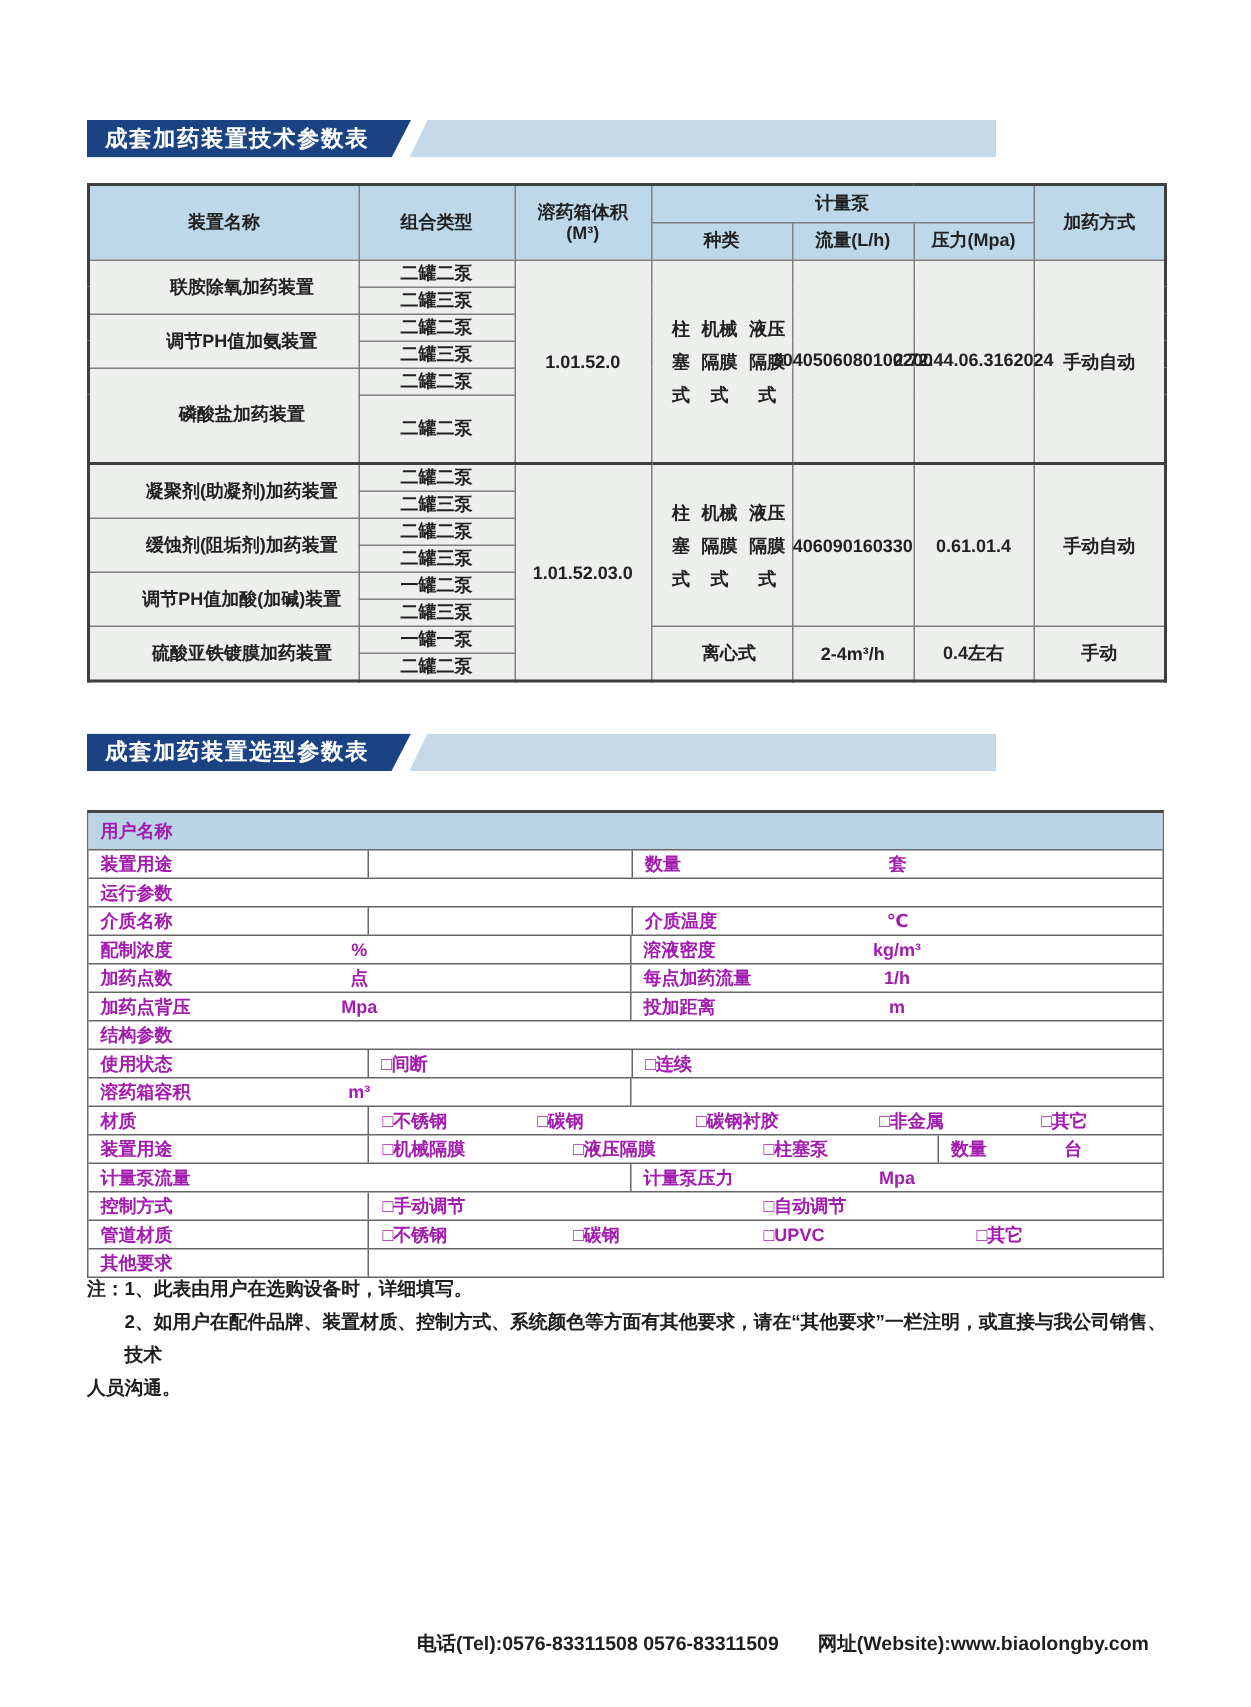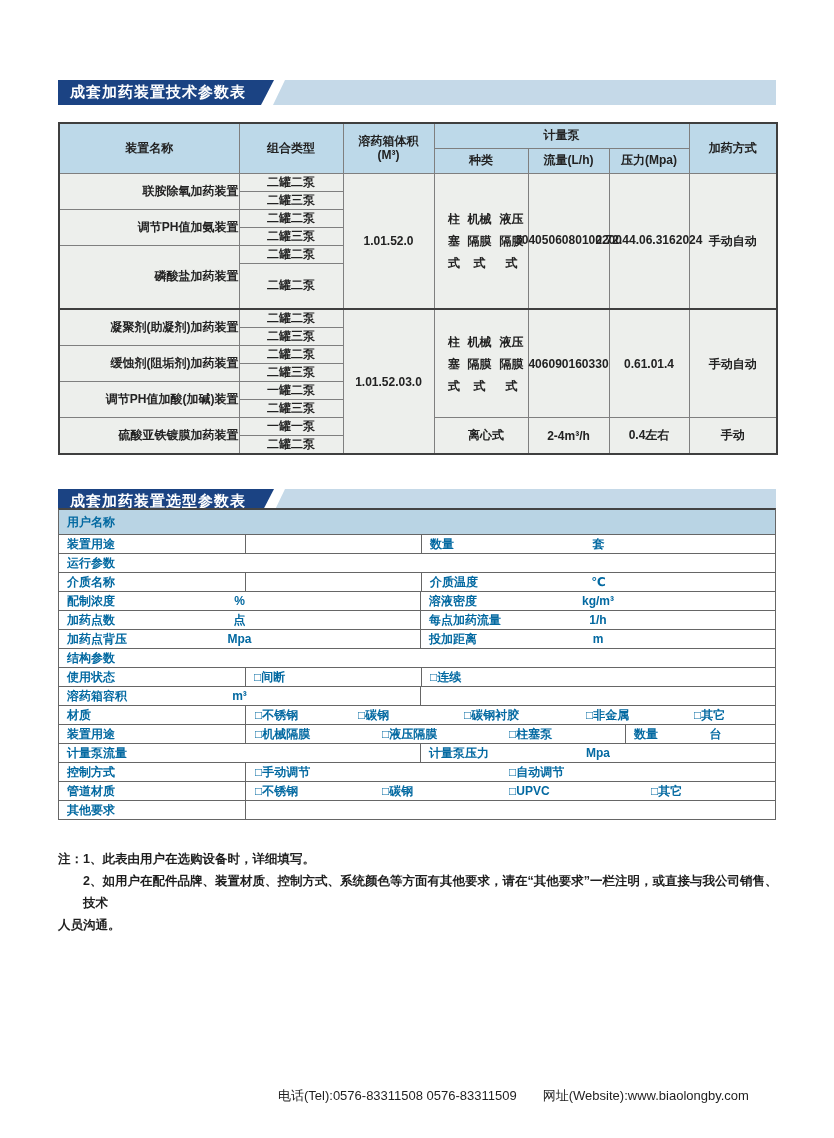--- a/index.html
+++ b/index.html
@@ -1,21 +1,21 @@
 <!DOCTYPE html>
 <html><head>
 <meta charset="utf-8">
 <style>
   html,body{margin:0;padding:0;background:#888;}
   .page{
     position:relative;width:834px;height:1138px;margin:0 auto;background:#ffffff;
     font-family:"Liberation Sans","DejaVu Sans",sans-serif;color:#1e1e1e;overflow:hidden;
   }
   
-  .banner{position:absolute;left:58px;width:718px;height:25px;}
+  .banner{position:absolute;left:58px;width:606px;height:25px;}
   .banner .dark{
     position:absolute;left:0;top:0;width:216px;height:25px;background:#1b4383;
     clip-path:polygon(0 0,216px 0,203px 25px,0 25px);
     display:flex;align-items:center;padding-left:12px;box-sizing:border-box;
     color:#fff;font-size:15px;font-weight:700;letter-spacing:1px;white-space:nowrap;
   }
   .banner .band{
     position:absolute;left:206px;right:0;top:0;bottom:0;background:#c5d9e8;
     clip-path:polygon(21px 0,100% 0,100% 100%,9px 100%);
   }
@@ -23,53 +23,53 @@
   .t1wrap{position:absolute;left:58px;top:122px;}
   table.t1{
     border-collapse:collapse;table-layout:fixed;width:718px;background:#edefec;
     font-size:12px;font-weight:700;color:#222;border:2px solid #3f3f3f;
   }
   .t1 th,.t1 td{border:1px solid #7f7f7f;padding:0;text-align:center;vertical-align:middle;box-sizing:border-box;}
   .t1 thead th{background:#bdd9e9;font-weight:700;}
   .t1 thead tr{height:25px;}
   .t1 tr.r18{height:18px;}
   .t1 tr.r46{height:46px;}
-  .t1 td.device{text-align:right;padding-left:24px;}
+  .t1 td.device{text-align:center;padding-left:24px;}
   .t1 tr.sep td{border-top:2px solid #3f3f3f;}
   .stack{display:flex;flex-direction:row;justify-content:center;height:100%;}
   .stack.kind{align-items:flex-start;padding-left:10px;}
   .stack.ctr{align-items:center;}
   .lh19 div{line-height:19px;}
   .lh22 div{line-height:22px;}
   .lh24 div{line-height:24px;}
   .lh26 div{line-height:26px;}
   .lh30 div{line-height:30px;}
   .hdr2{line-height:14px;}
   
   .t2{
-    position:absolute;left:58px;top:508px;width:716px;
+    position:absolute;left:58px;top:540px;width:716px;
     border:1px solid #666;border-top:2px solid #444;
-    font-size:12px;font-weight:700;color:#0369a1;
+    font-size:12px;font-weight:700;color:#a21caf;
   }
   .t2 .row{display:flex;align-items:stretch;height:18px;border-top:1px solid #666;}
   .t2 .row:first-child{border-top:none;height:24px;background:#b9d4e4;}
   .t2 .cell{display:flex;align-items:center;box-sizing:border-box;position:relative;}
   .t2 .l{width:187px;padding-left:8px;}
   .t2 .br{border-right:1px solid #666;}
   .t2 .mid{width:176px;}
   .t2 .lhalf{width:362px;}
   .t2 .grow{flex:1;}
   .t2 .full{flex:1;padding-left:8px;}
   .t2 .abs8{position:absolute;left:8px;white-space:nowrap;}
   .t2 .ctru{width:100%;text-align:center;}
   .t2 .opt{position:absolute;white-space:nowrap;}
   
   .notes{position:absolute;left:58px;top:848px;width:722px;font-size:12.5px;font-weight:700;line-height:22px;}
   .notes .indent{padding-left:25px;}
-  .footer{position:absolute;left:278px;top:1087px;display:flex;gap:26px;font-size:13px;font-weight:400;white-space:nowrap;}
+  .footer{position:absolute;left:278px;top:1087px;display:flex;gap:26px;font-size:13px;font-weight:700;white-space:nowrap;}
 </style>
 </head>
 <body>
 
 <div class="page">
 
   <div class="banner" style="top:80px">
     <div class="band"></div>
     <div class="dark">成套加药装置技术参数表</div>
   </div>

